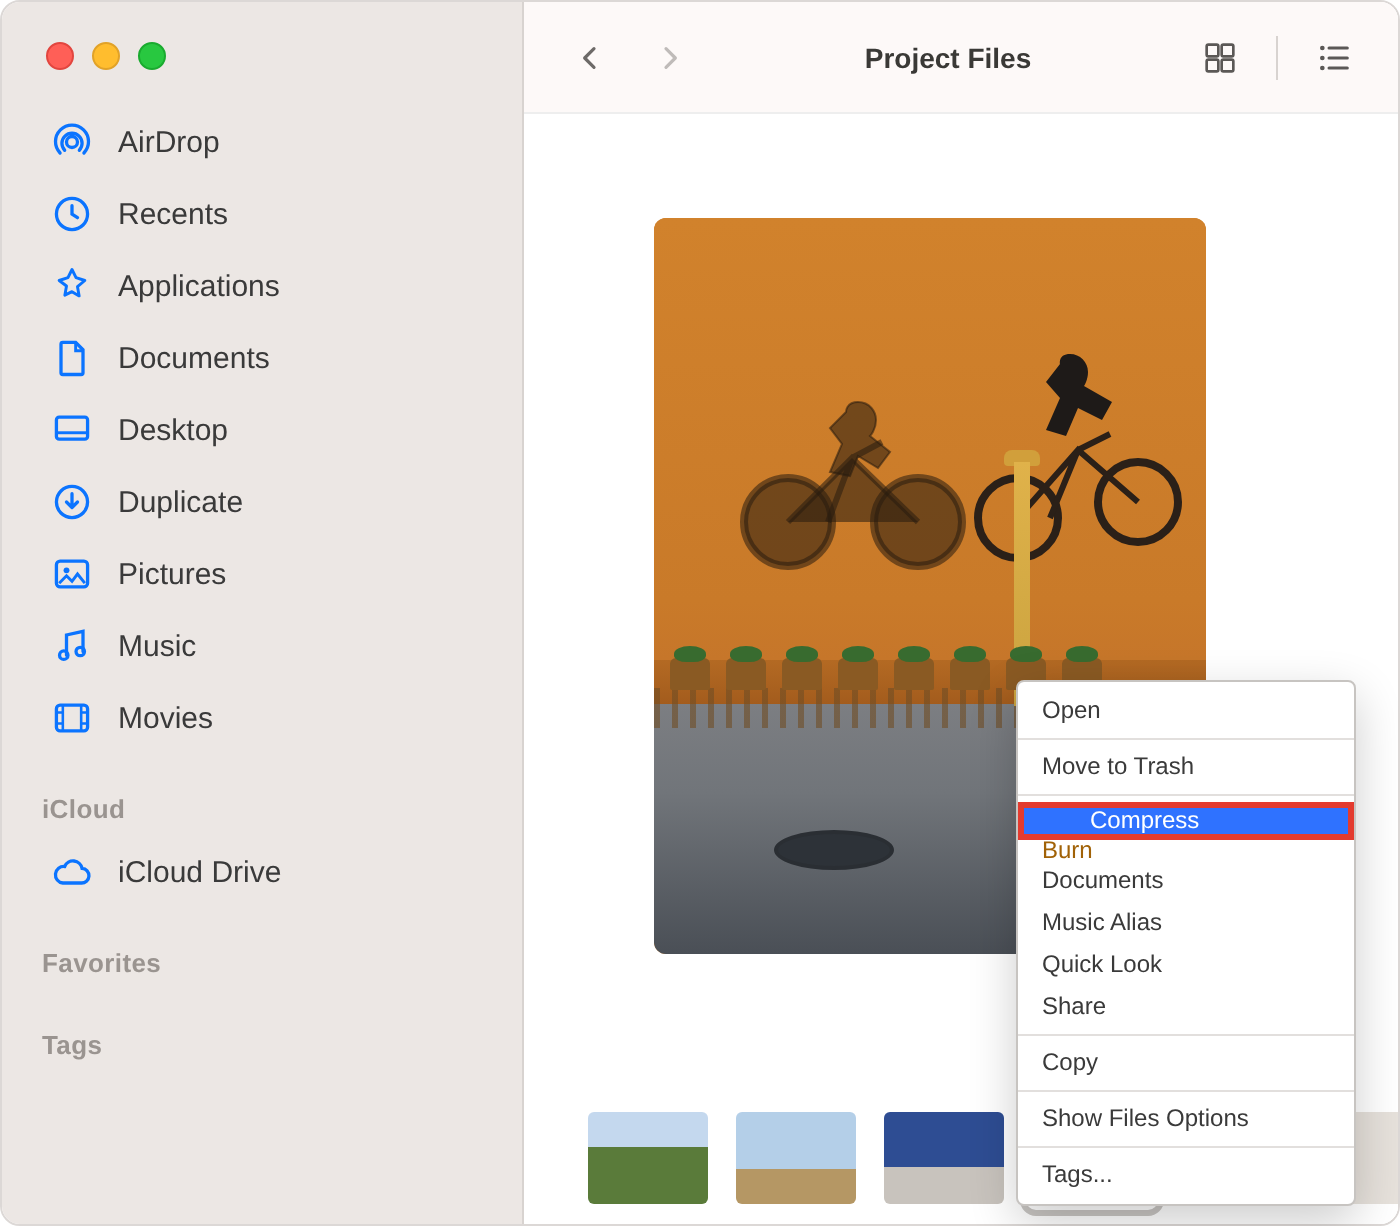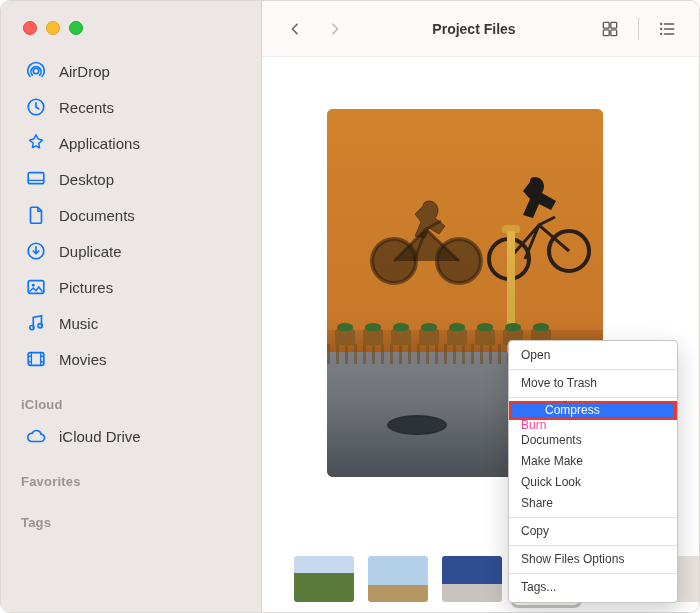--- a/index.html
+++ b/index.html
@@ -52,21 +52,21 @@
   .t5 .bar { width: 6px; background: #17a18a; }
   .t6 { background: #e6e1db; }
 
   
   .ctx { position: absolute; left: 508px; top: 340px; width: 170px; background: #fff; border: 1px solid #c7c4c1; border-radius: 4px; box-shadow: 0 8px 24px rgba(0,0,0,.2); font-size: 12px; color: #3a3a3a; padding: 4px 0; }
   .ctx .row { padding: 3px 12px; display: flex; align-items: center; justify-content: space-between; line-height: 15px; white-space: nowrap; text-align: right; }
   .ctx .row.sub::after { content: "▶"; font-size: 8px; color: #6a6a6a; transform: scaleY(1.2); }
   .ctx hr { border: none; border-top: 1px solid #e2dfdd; margin: 3px 0; }
   .ctx .row.hl { background: #2f72ff; color: #fff; margin: 0; }
   .ctx .row.hl.boxed { box-shadow: 0 0 0 3px #e33b2f inset; padding-top: 2px; padding-bottom: 2px; padding-left: 36px; }
-  .ctx .row.burn-cut { height: 10px; overflow: hidden; padding-top: 0; padding-bottom: 0; color: #ec4899; background: #fff; }
+  .ctx .row.burn-cut { height: 10px; overflow: hidden; padding-top: 0; padding-bottom: 0; color: #a16207; background: #fff; }
 
   svg { display: block; }
 </style>
 </head>
 <body>
 
 <div class="window">
 
   <aside class="sidebar">
     <div class="traffic">
@@ -102,35 +102,35 @@
         <svg width="22" height="22" viewBox="0 0 24 24">
             <path d="M12 3l2.2 4.4L19 9l-4 3.4.9 5-3.9-2.3L8.1 17l.9-5L5 9l4.8-1.6L12 3z" fill="none" stroke="#0b74ff" stroke-width="1.6" stroke-linejoin="round"></path>
           </svg>
       </span>
       <span class="lbl">Applications</span>
     </div>
 
     <div class="sidebar-item">
       <span class="icon">
         <svg width="22" height="22" viewBox="0 0 24 24">
+            <path d="M7 3.5h7l4 4V20a1 1 0 0 1-1 1H7a1 1 0 0 1-1-1V4.5a1 1 0 0 1 1-1z" fill="none" stroke="#0b74ff" stroke-width="1.8"></path>
+            <path d="M14 3.5V8h4" fill="none" stroke="#0b74ff" stroke-width="1.6"></path>
+          </svg>
+      </span>
+      <span class="lbl">Documents</span>
+    </div>
+
+    <div class="sidebar-item">
+      <span class="icon">
+        <svg width="22" height="22" viewBox="0 0 24 24">
             <rect x="3.5" y="5" width="17" height="12" rx="1.5" fill="none" stroke="#0b74ff" stroke-width="1.8"></rect>
             <path d="M3.5 13.5h17" stroke="#0b74ff" stroke-width="1.6"></path>
           </svg>
       </span>
       <span class="lbl">Desktop</span>
-    </div>
-
-    <div class="sidebar-item">
-      <span class="icon">
-        <svg width="22" height="22" viewBox="0 0 24 24">
-            <path d="M7 3.5h7l4 4V20a1 1 0 0 1-1 1H7a1 1 0 0 1-1-1V4.5a1 1 0 0 1 1-1z" fill="none" stroke="#0b74ff" stroke-width="1.8"></path>
-            <path d="M14 3.5V8h4" fill="none" stroke="#0b74ff" stroke-width="1.6"></path>
-          </svg>
-      </span>
-      <span class="lbl">Documents</span>
     </div>
 
     <div class="sidebar-item">
       <span class="icon">
         <svg width="22" height="22" viewBox="0 0 24 24">
             <circle cx="12" cy="12" r="8.5" fill="none" stroke="#0b74ff" stroke-width="1.8"></circle>
             <path d="M12 7.5v7M9 12l3 3 3-3" fill="none" stroke="#0b74ff" stroke-width="1.8" stroke-linecap="round" stroke-linejoin="round"></path>
           </svg>
       </span>
       <span class="lbl">Duplicate</span>
@@ -269,21 +269,21 @@
 </div>
 
 <div class="ctx">
   <div class="row">Open</div>
   <hr>
   <div class="row">Move to Trash</div>
   <hr>
   <div class="row hl boxed">Compress</div>
   <div class="row burn-cut">Burn</div>
   <div class="row">Documents</div>
-  <div class="row">Make Make</div>
+  <div class="row">Music Alias</div>
   <div class="row">Quick Look</div>
   <div class="row">Share</div>
   <hr>
   <div class="row">Copy</div>
   <hr>
   <div class="row">Show Files Options</div>
   <hr>
   <div class="row">Tags...</div>
 
 </div>

